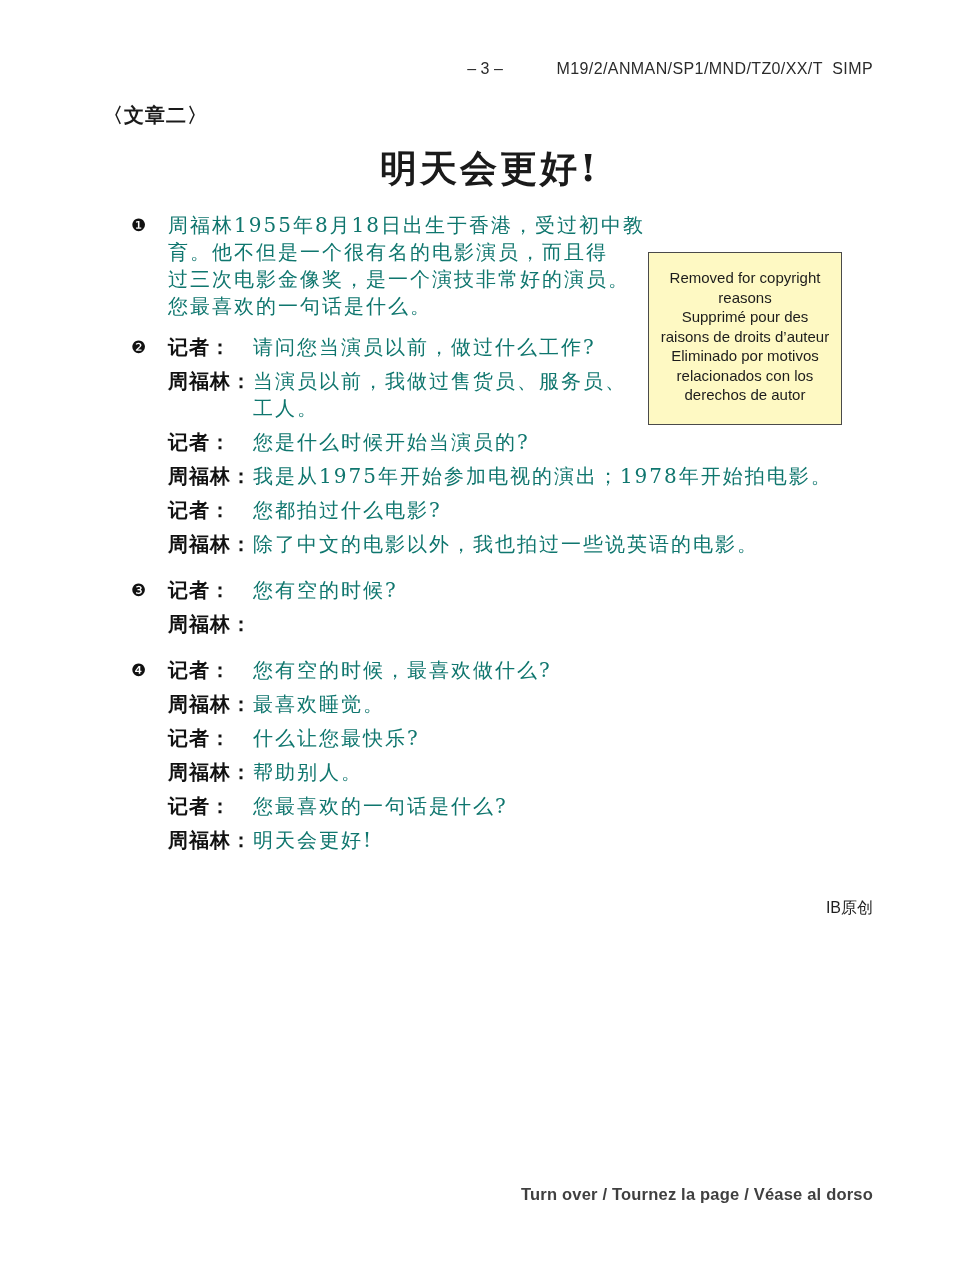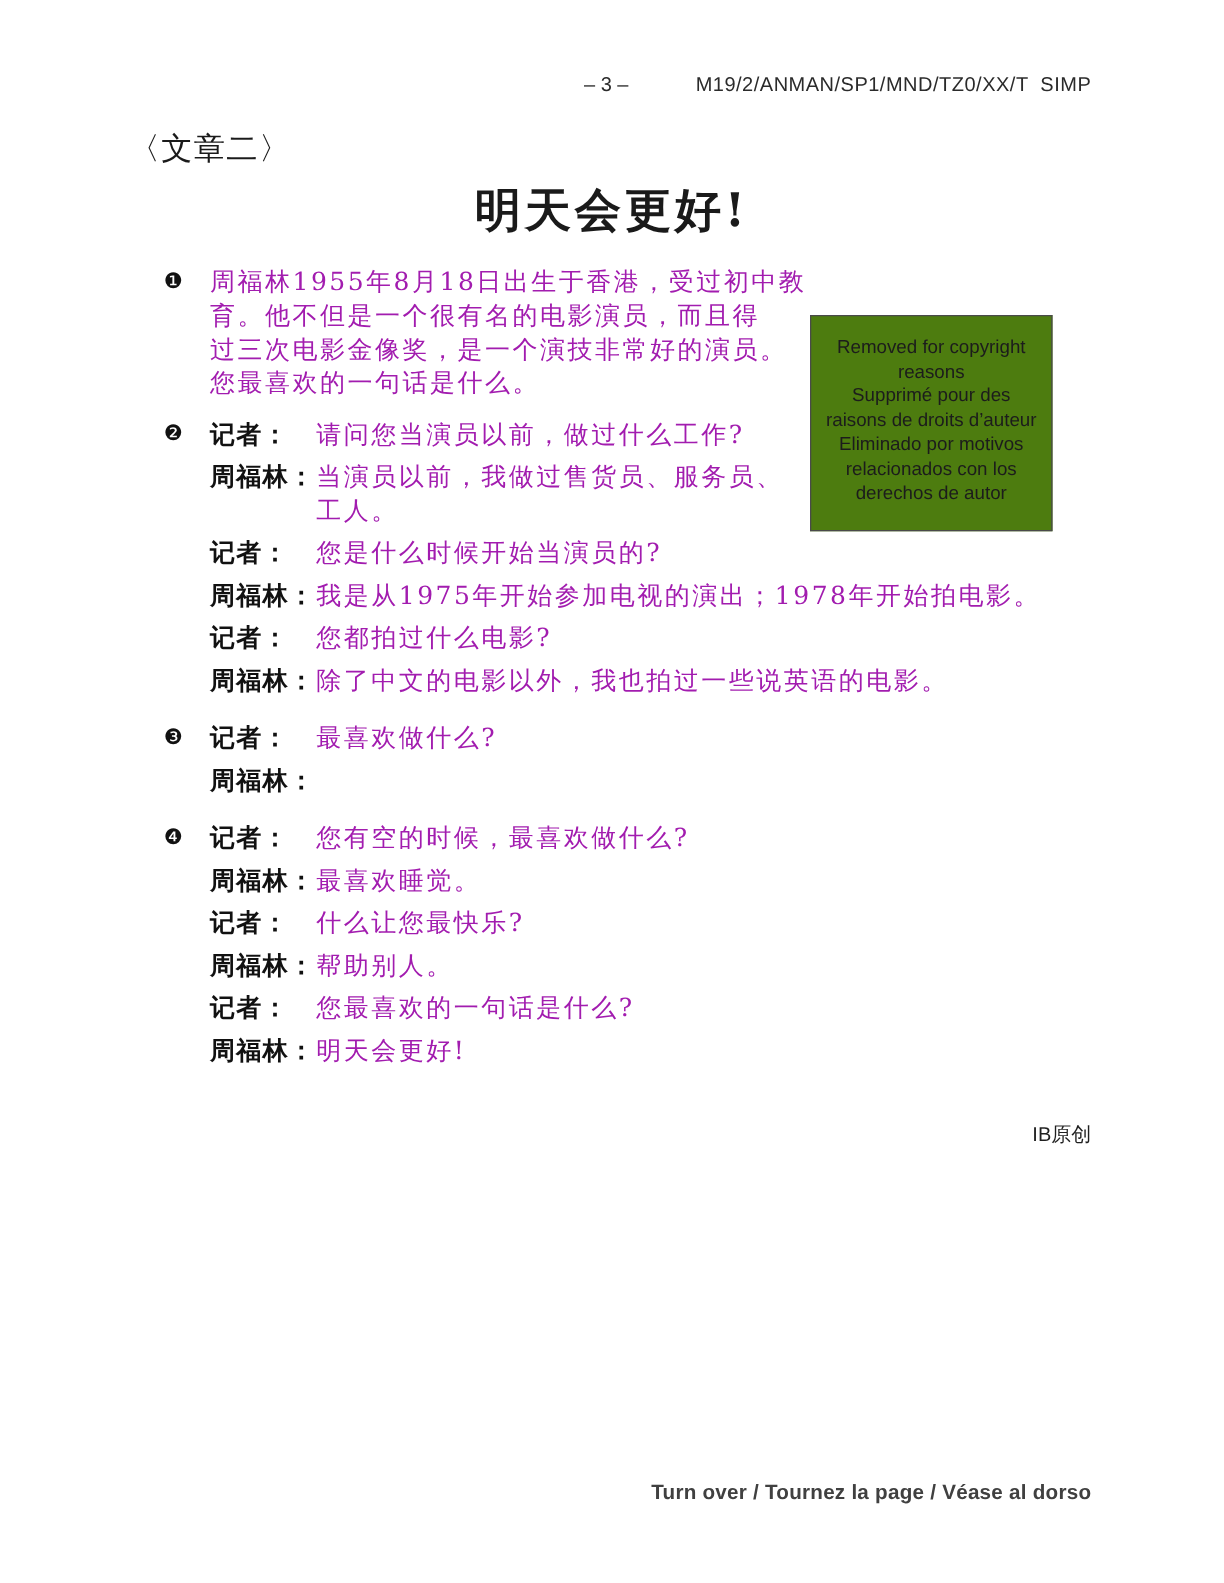--- a/index.html
+++ b/index.html
@@ -27,21 +27,21 @@
     top: 60px; right: 106px;
     font-family: "Liberation Sans", sans-serif;
     font-size: 16px; color: #2b2b2b;
     letter-spacing: 0.4px;
     white-space: pre;
   }
   
   .article-label {
     position: absolute;
     top: 102px; left: 103px;
-    font-size: 25px; font-weight: normal;
+    font-size: 20px; font-weight: bold;
     letter-spacing: 1px;
     color: #1a1a1a;
   }
   .article-title {
     position: absolute;
     top: 144px; left: 0; width: 979px;
     text-align: center;
     font-size: 37px; font-weight: bold;
     letter-spacing: 3px;
     color: #1a1a1a;
@@ -57,29 +57,29 @@
   .badge {
     font-family: "DejaVu Sans", sans-serif;
     font-size: 17px; line-height: 27px;
     color: #111;
   }
   .intro .text-lines { font-size: 20px; }
   .line {
     line-height: 27px;
     letter-spacing: 2px;
     white-space: pre;
-    color: #a21caf;
+    color: #0f766e;
   }
   
   .copyright-box {
     position: absolute;
     top: 252px; left: 648px;
     width: 194px; height: 173px;
     border: 1px solid #4a4a4a;
-    background: #4d7c0f;
+    background: #fef9c3;
     padding-top: 15px;
     text-align: center;
     font-family: "Liberation Sans", sans-serif;
   }
   .copyright-box .cline {
     font-size: 15px;
     line-height: 19.5px;
     color: #1c1c1c;
     white-space: nowrap;
   }
@@ -195,21 +195,21 @@
         <span class="badge"></span>
         <span class="speaker">周福林：</span>
         <div class="speech">
           <div class="line">除了中文的电影以外，我也拍过一些说英语的电影。</div>
         </div>
       </div>
       <div class="turn section-start">
         <span class="badge">❸</span>
         <span class="speaker">记者：</span>
         <div class="speech">
-          <div class="line">最喜欢做什么?</div>
+          <div class="line">您有空的时候?</div>
         </div>
       </div>
       <div class="turn">
         <span class="badge"></span>
         <span class="speaker">周福林：</span>
       </div>
       <div class="turn section-start">
         <span class="badge">❹</span>
         <span class="speaker">记者：</span>
         <div class="speech">

